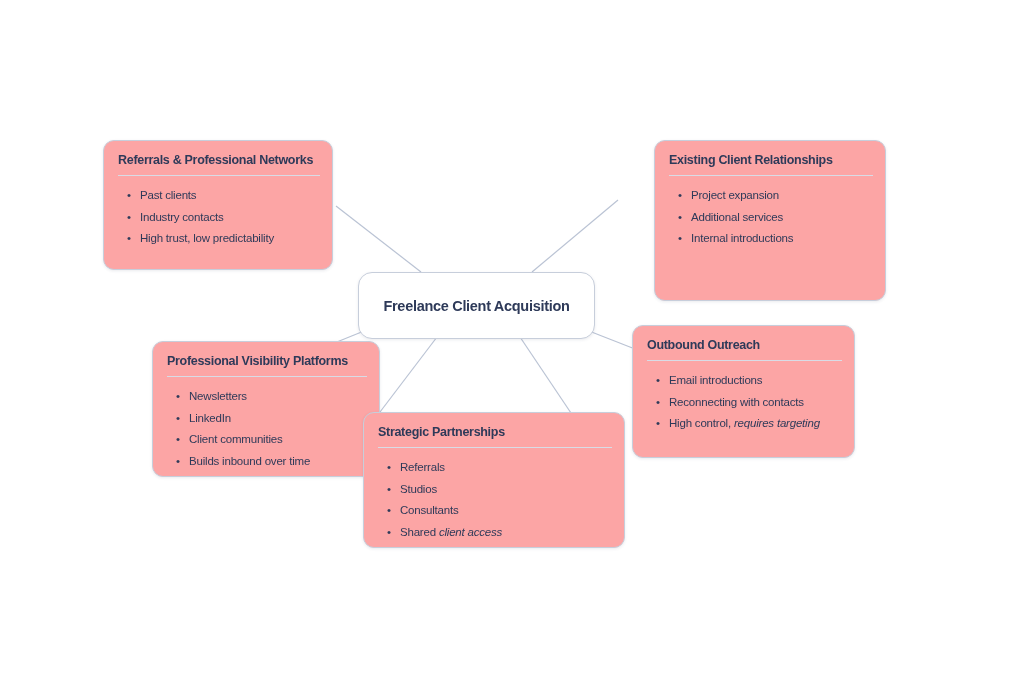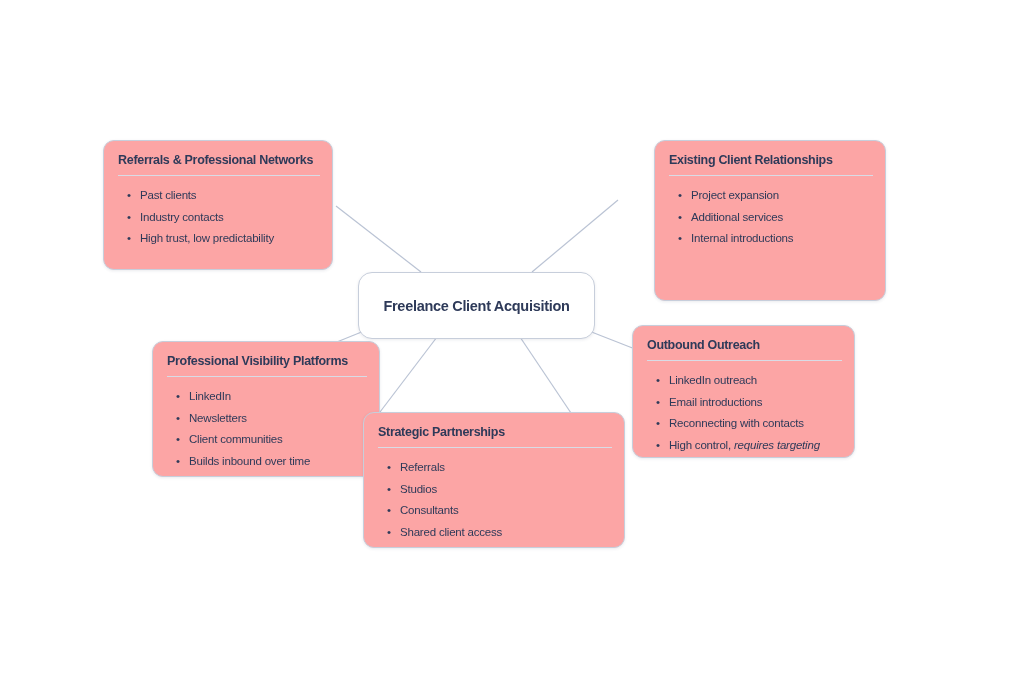--- a/index.html
+++ b/index.html
@@ -108,46 +108,45 @@
         <li>Project expansion</li>
         <li>Additional services</li>
         <li>Internal introductions</li>
       </ul>
   </div>
 
   <div class="node-box" style="left:108px; top:341px; width:228px; height:136px;margin-left:44px;">
     <div class="title">Professional Visibility Platforms</div>
     <div class="divider"></div>
     <ul class="items">
+        <li>Newsletters</li>
         <li>LinkedIn</li>
-        <li>Newsletters</li>
         <li>Client communities</li>
         <li>Builds inbound over time</li>
       </ul>
   </div>
 
   <div class="node-box" style="left:632px; top:325px; width:223px; height:133px;">
     <div class="title">Outbound Outreach</div>
     <div class="divider"></div>
     <ul class="items">
-        <li>LinkedIn outreach</li>
         <li>Email introductions</li>
         <li>Reconnecting with contacts</li>
         <li><span>High control, </span><span style="font-style: italic;">requires targeting</span></li>
       </ul>
   </div>
 
   <div class="node-box" style="left:363px; top:412px; width:262px; height:136px;">
     <div class="title">Strategic Partnerships</div>
     <div class="divider"></div>
     <ul class="items">
         <li>Referrals</li>
         <li>Studios</li>
         <li>Consultants</li>
-        <li><span>Shared </span><span style="">client access</span></li>
+        <li><span>Shared </span><span style="font-style: italic;">client access</span></li>
       </ul>
   </div>
 
   <div class="center-node" style="left:358px; top:272px; width:235px; height:65px;">
     <span>Freelance Client Acquisition</span>
   </div>
 
 </div>
 
 </body></html>

